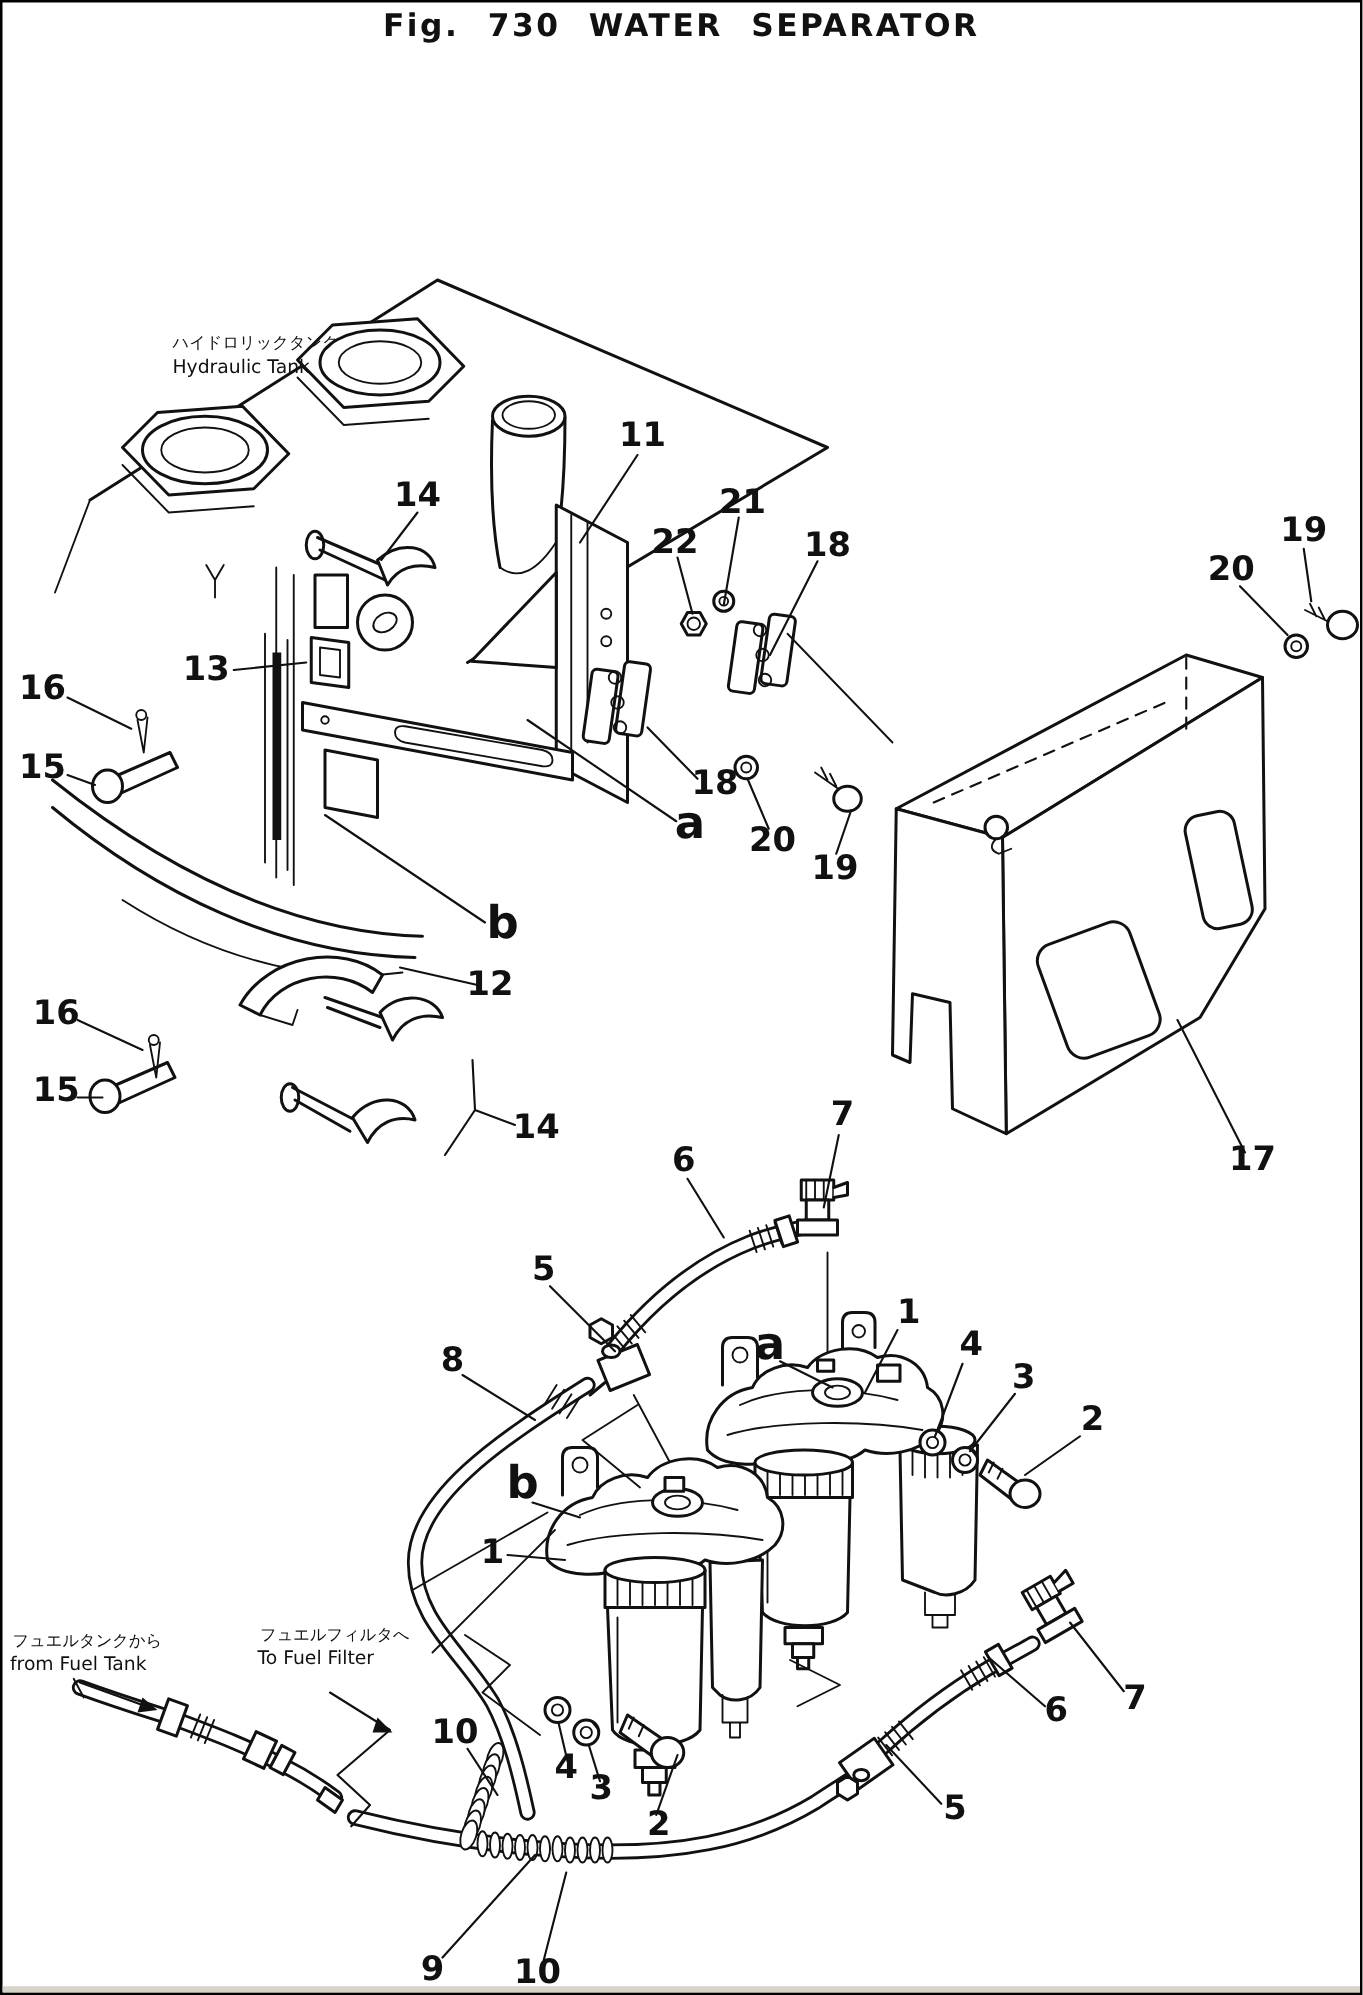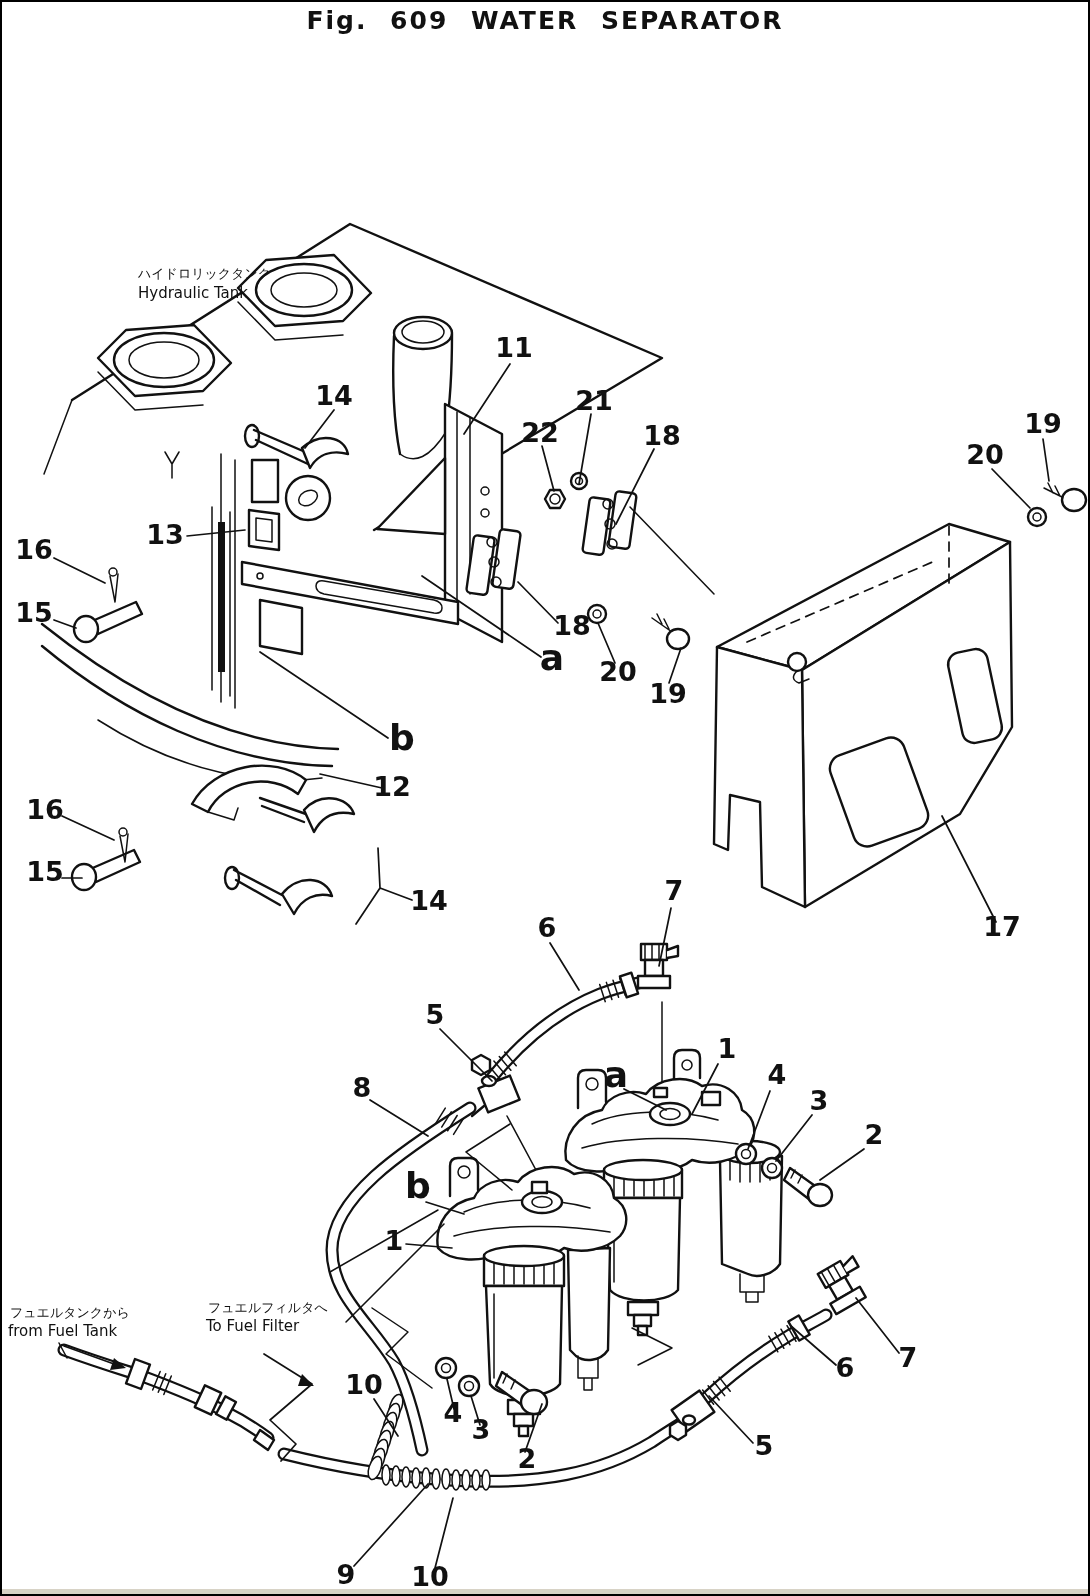--- a/index.html
+++ b/index.html
@@ -22,21 +22,21 @@
   text{stroke:none;fill:var(--ink,#111);}
   .callout{font-size:27px;font-weight:bold;text-anchor:middle;font-family:"DejaVu Sans",sans-serif;}
   .callout.letter{font-size:36px;}
   .jp{font-size:13px;font-family:"DejaVu Sans",sans-serif;}
   .en{font-size:15px;font-family:"DejaVu Sans",sans-serif;}
 </style>
 </head>
 <body>
 
 <div class="page">
-  <div class="title">Fig. 609   WATER SEPARATOR</div>
+  <div class="title">Fig. 730   WATER SEPARATOR</div>
 
   <svg width="1086" height="1592" viewBox="0 0 1086 1592">
 
     <g>
       <path d="M70 398 L348 222 L660 356 L372 528"></path>
       <path d="M70 398 L42 472" class="thin"></path>
 
       <path d="M236 286 L264 258 L332 253 L369 291 L341 319 L273 324 Z" class="f"></path>
       <path d="M236 300 L273 338 L341 333" class="thin"></path>
       <ellipse cx="302" cy="288" rx="48" ry="26"></ellipse>

